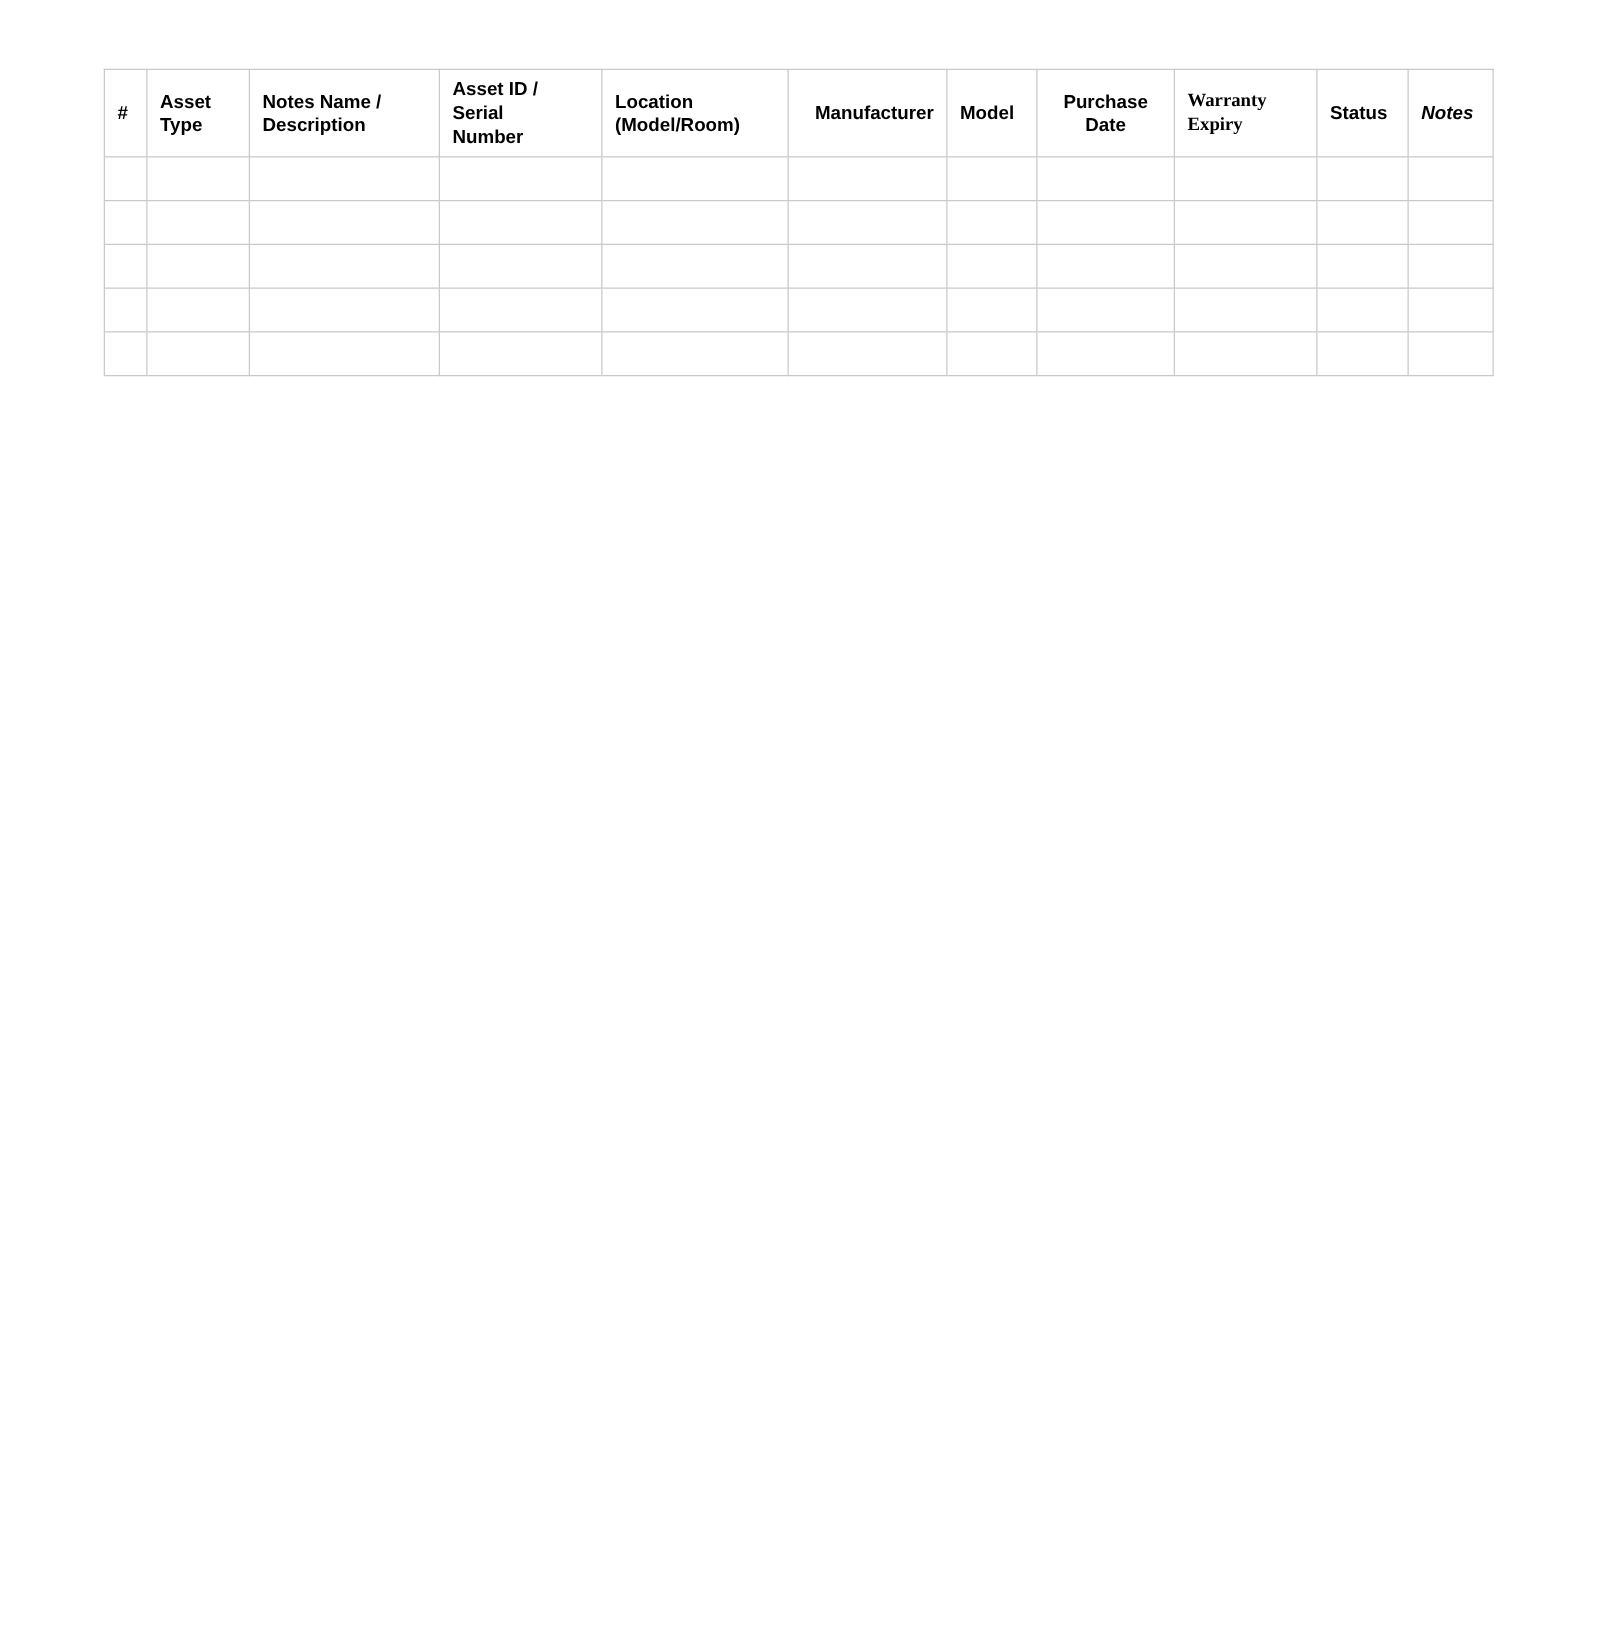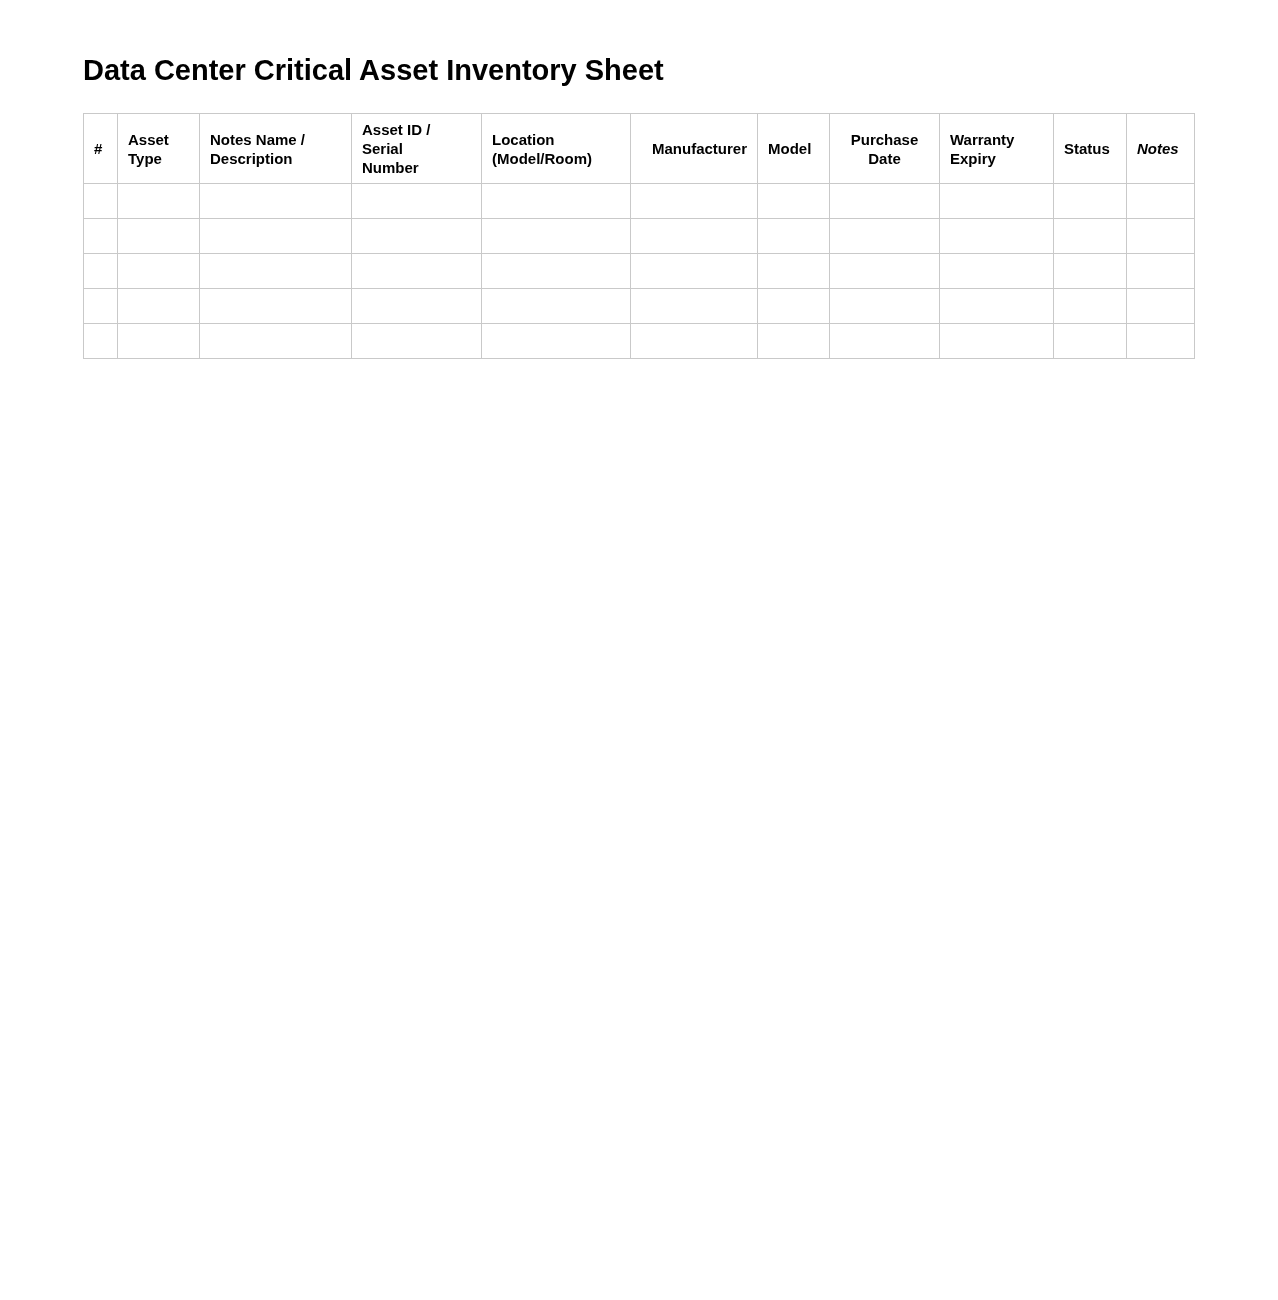--- a/index.html
+++ b/index.html
@@ -56,40 +56,39 @@
     padding: 0 10px;
     font-size: 15px;
     background: var(--page-bg);
   }
 </style>
 </head>
 <body>
 
 <div class="page">
   <div class="page-inner">
-    <h1 class="doc-title">Data Center Critical Asset Inventory Sheet</h1>
 
     <table class="inventory">
       <thead>
         <tr>
             <th style="width: 13px;">#</th>
             <th style="width: 61px;">Asset
 Type</th>
             <th style="width: 131px;">Notes Name /
 Description</th>
             <th style="width: 109px;">Asset ID /
 Serial
 Number</th>
             <th style="width: 128px;">Location
 (Model/Room)</th>
             <th style="width: 106px; text-align: right;">Manufacturer</th>
             <th style="width: 51px;">Model</th>
             <th style="width: 89px; text-align: center;">Purchase
 Date</th>
-            <th style="width: 93px;">Warranty
+            <th style="width: 93px; font-family: Liberation Serif, serif;">Warranty
 Expiry</th>
             <th style="width: 52px;">Status</th>
             <th style="width: 47px; font-style: italic;">Notes</th>
           </tr>
       </thead>
       <tbody>
           <tr>
             <td></td>
             <td></td>
             <td></td>

